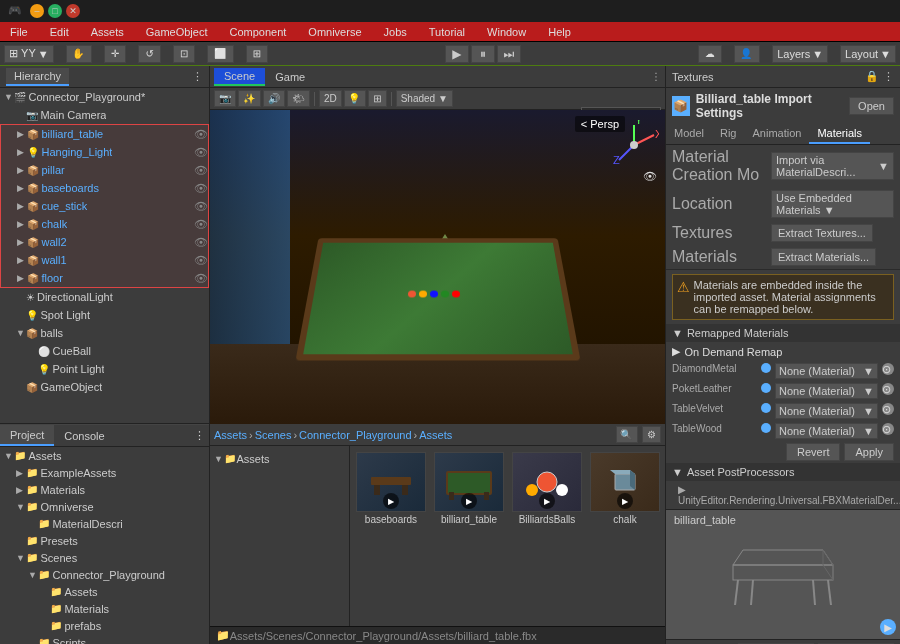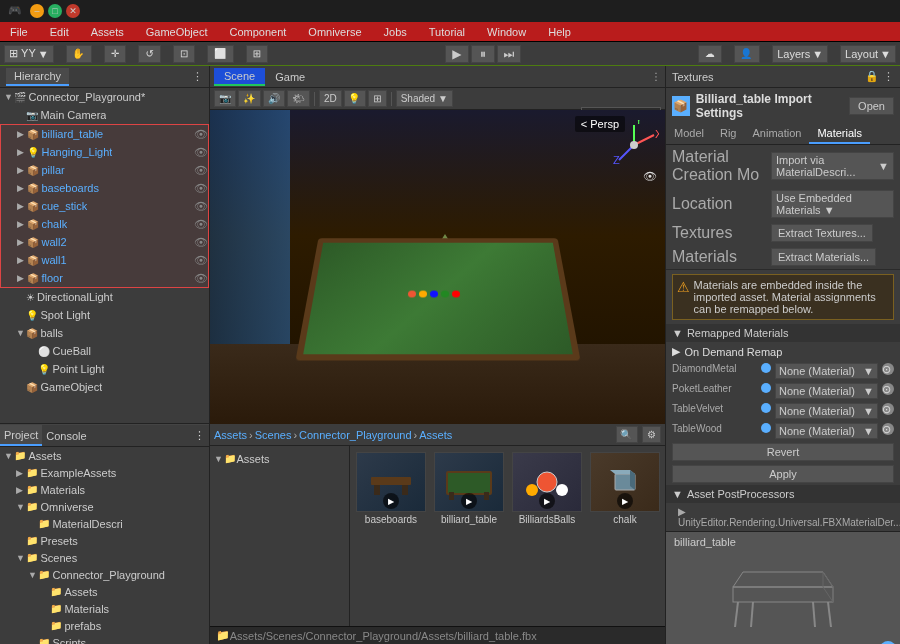--- a/index.html
+++ b/index.html
@@ -141,21 +141,21 @@
       border-top: 1px solid #444;
     }
     .project-tabs {
       display: flex;
       background: #3c3c3c;
       border-bottom: 1px solid #222;
       height: 22px;
       align-items: center;
     }
     .project-tab {
-      padding: 2px 4px;
+      padding: 2px 10px;
       cursor: pointer;
       font-size: 11px;
       color: #ccc;
       height: 100%;
       display: flex; align-items: center;
     }
     .project-tab.active { background: #4a4a4a; border-bottom: 2px solid #4a9eff; }
     .project-tree {
       overflow-y: auto;
       flex: 1;
@@ -495,21 +495,20 @@
       display: flex;
       gap: 4px;
     }
     .warning-icon { color: #f0a020; font-size: 14px; }
 
     .revert-apply-row {
       display: flex;
       justify-content: flex-end;
       padding: 2px 6px;
       gap: 4px;
-      flex-direction: column;
     }
     .ra-btn {
       background: #555;
       border: 1px solid #444;
       color: #ccc;
       padding: 2px 10px;
       cursor: pointer;
       font-size: 11px;
     }
 

